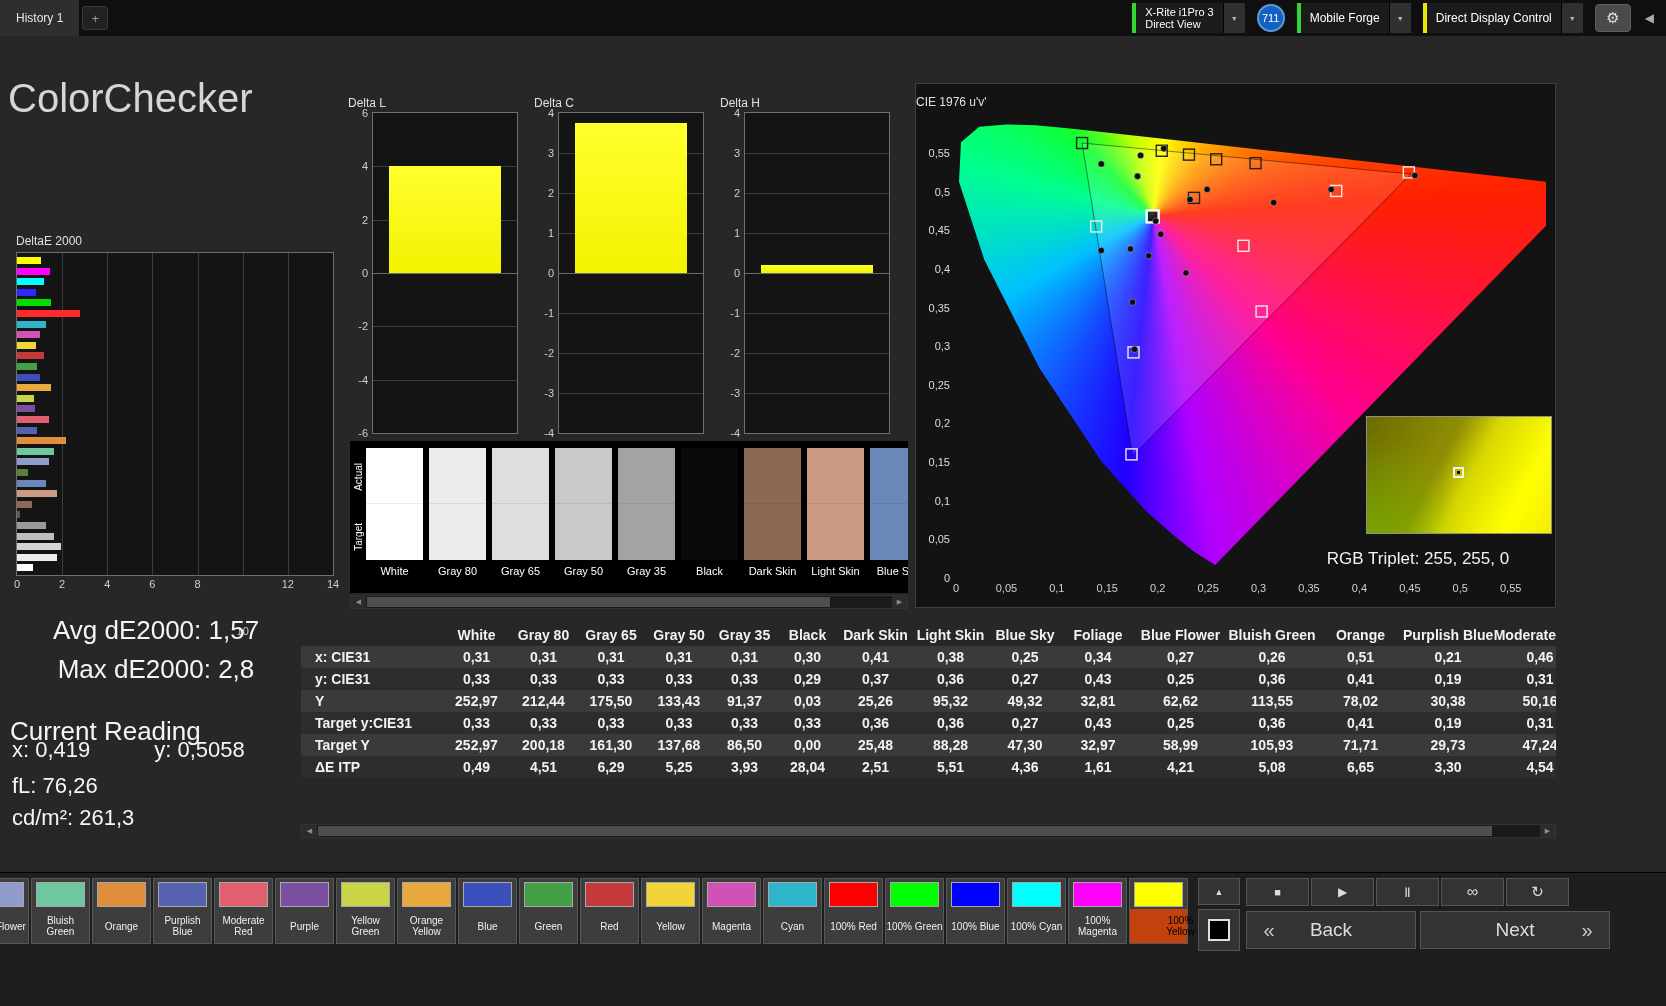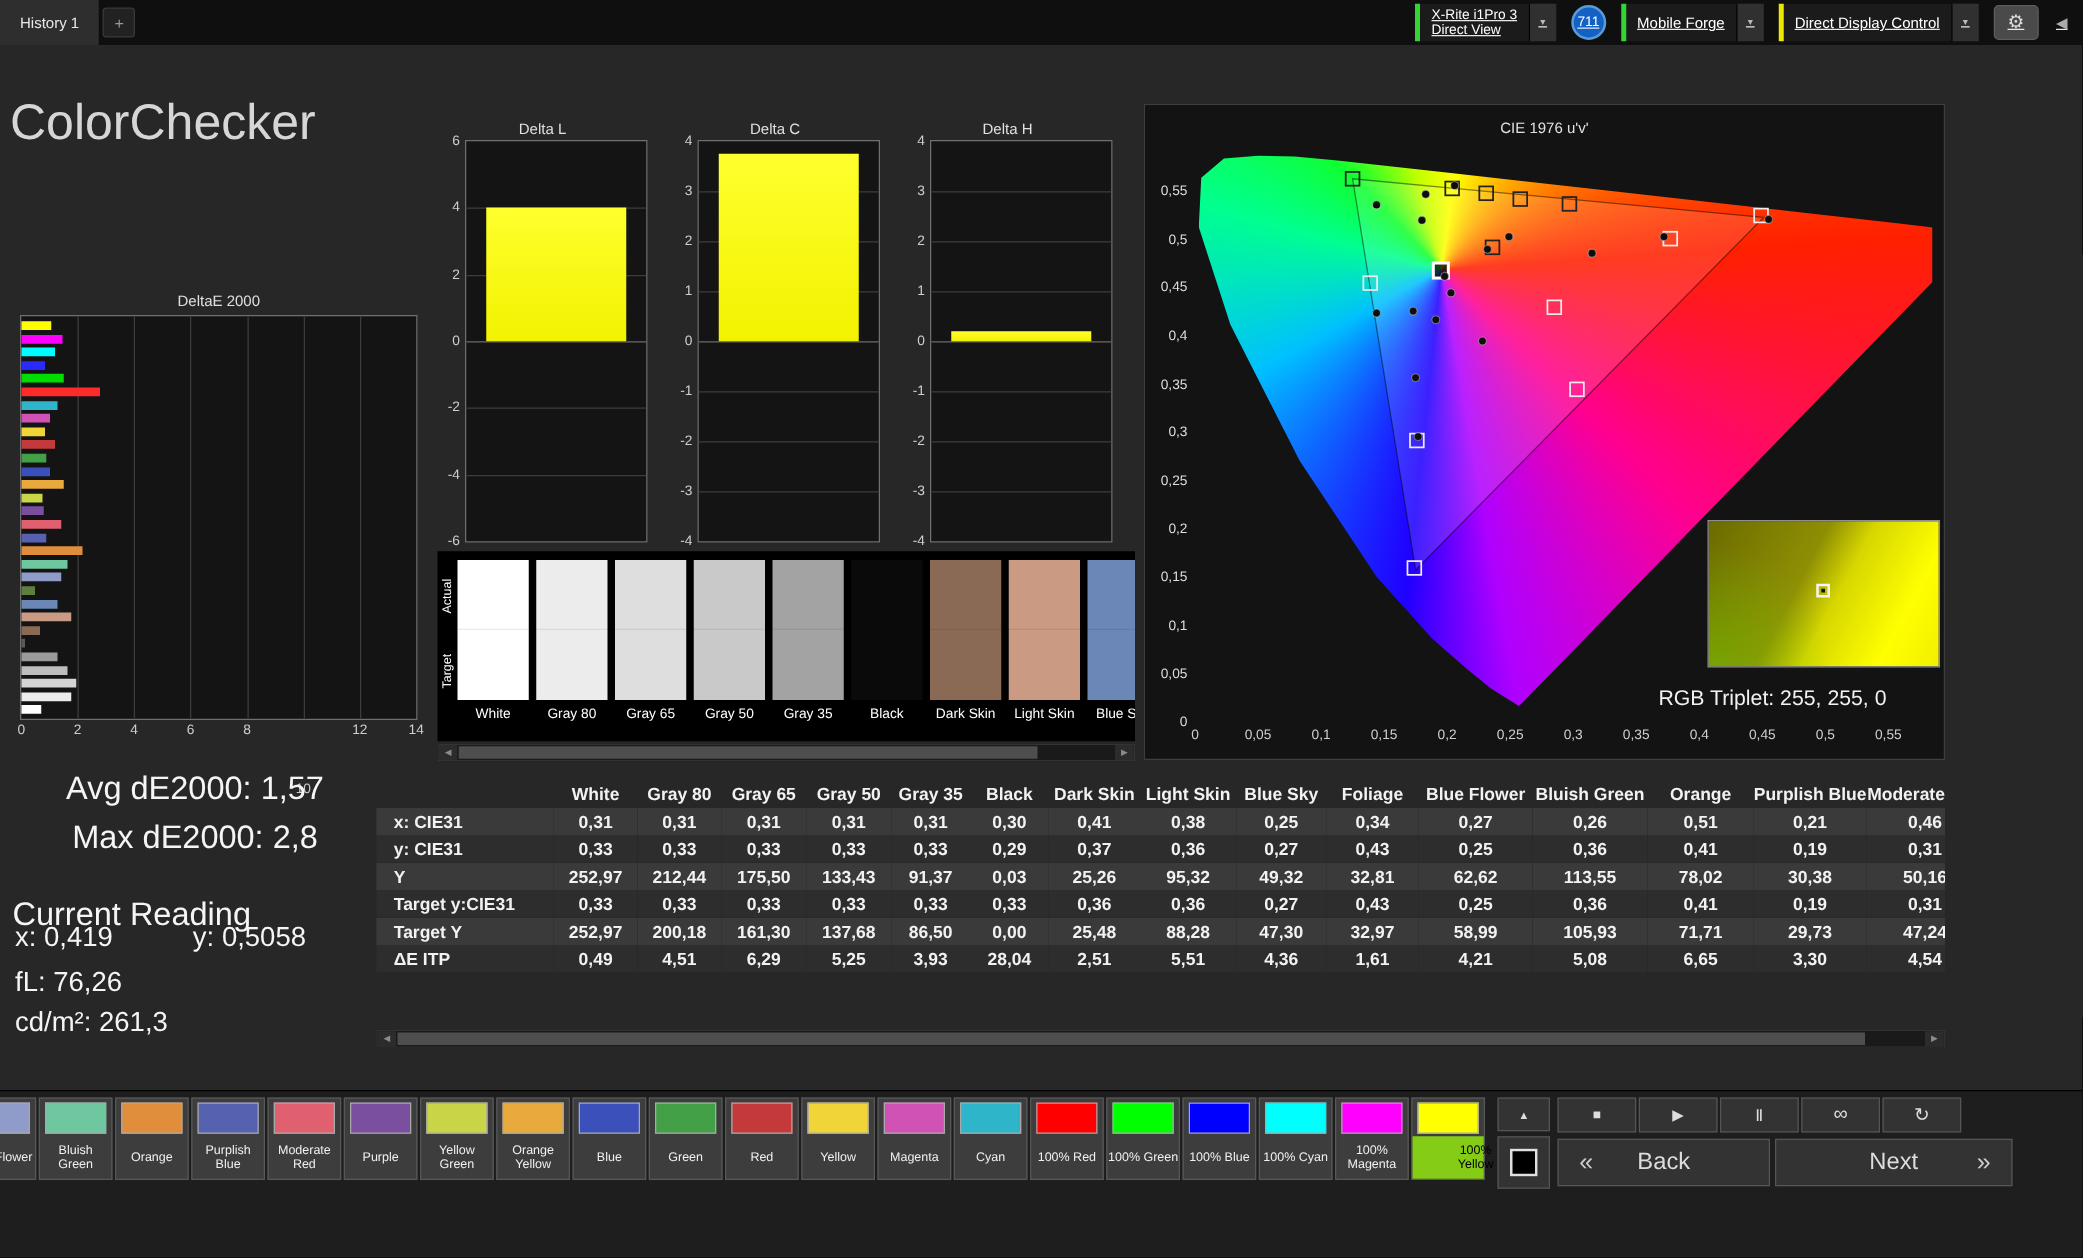--- a/index.html
+++ b/index.html
@@ -7,39 +7,39 @@
   #screen{position:relative;width:1666px;height:1006px;background:#272727;overflow:hidden;
           font-family:"Liberation Sans",sans-serif;color:#e8e8e8;}
 
   
   #topbar{position:absolute;left:0;top:0;width:1666px;height:36px;background:#0f0f0f;
           display:flex;align-items:center;z-index:5;}
   .tab{height:36px;padding:0 16px;background:#2e2e2e;color:#e8e8e8;font-size:12px;
        display:flex;align-items:center;}
   .addtab{width:26px;height:24px;margin-left:3px;background:#222;border:1px solid #3a3a3a;
           color:#999;font-size:13px;border-radius:3px;}
-  .tb-right{margin-left:auto;display:flex;align-items:center;gap:12px;padding-right:10px;text-decoration:underline;}
+  .tb-right{margin-left:auto;display:flex;align-items:center;gap:12px;padding-right:10px;}
   .dd{display:flex;align-items:stretch;height:30px;background:#1b1b1b;}
   .strip{width:4px;flex:none;}
   .dd-label{padding:0 9px;color:#fff;display:flex;flex-direction:column;justify-content:center;
             font-size:11px;line-height:12px;white-space:nowrap;}
   .dd-label.one{font-size:12px;}
   .chevbtn{width:22px;background:#303030;color:#bbb;font-size:7px;display:flex;align-items:center;
            justify-content:center;border-left:1px solid #000;}
   .badge{width:28px;height:28px;border-radius:50%;background:#1461c4;border:2px solid #5b9bd5;
          color:#fff;font-size:11px;display:flex;align-items:center;justify-content:center;flex:none;}
   .gearbtn{width:36px;height:28px;background:#4a4a4a;border-radius:4px;color:#ddd;font-size:15px;
            border:1px solid #5e5e5e;line-height:26px;}
   .collapse{color:#aaa;font-size:12px;padding:0 2px;}
 
   
   #page-title{position:absolute;left:8px;top:76px;font-size:40px;font-weight:400;color:#d6d6d6;}
 
   
-  .c-title{text-align:center;font-size:12px;color:#e0e0e0;height:16px;}
+  .c-title{font-size:12px;color:#e0e0e0;height:16px;}
   #deltaE-chart{position:absolute;left:16px;top:234px;width:318px;}
   #deltaE-plot{position:relative;height:324px;border:1px solid #6f6f6f;background:#141414;
                overflow:hidden;margin-top:2px;}
   .vgrid{position:absolute;top:0;bottom:0;width:1px;background:#3c3c3c;}
   .debar{position:absolute;left:0;height:7px;}
   #deltaE-xlabels{position:relative;height:16px;font-size:11px;color:#cfcfcf;}
   .xlab{position:absolute;transform:translateX(-50%);top:2px;font-size:11px;color:#cfcfcf;white-space:nowrap;}
 
   .dchart{position:absolute;width:172px;}
   #dchart-L{left:348px;top:96px;}
@@ -116,21 +116,21 @@
 
   
   #toolbar{position:absolute;left:0;top:872px;width:1666px;height:134px;background:#1e1e1e;
            border-top:1px solid #000;overflow:hidden;}
   #patch-list{position:absolute;left:-30px;top:5px;display:flex;gap:2px;}
   .patch{width:59px;height:66px;background:#3d3d3d;border:1px solid #585858;display:flex;
          flex-direction:column;align-items:center;padding-top:3px;cursor:pointer;flex:none;}
   .patch-swatch{width:49px;height:25px;border:1px solid #a8a8a8;flex:none;}
   .patch-label{font-size:10px;line-height:11px;color:#f0f0f0;text-align:center;margin-top:2px;flex:1;
                display:flex;align-items:center;justify-content:center;width:100%;}
-  .patch.active .patch-label{background:#84cc16;color:#000;padding-left:44px;}
+  .patch.active .patch-label{background:#c2410c;color:#000;padding-left:44px;}
   .ctl{position:absolute;background:#333;border:1px solid #555;color:#ddd;display:flex;
        align-items:center;justify-content:center;font-family:"Liberation Sans",sans-serif;}
   #btn-up{left:1198px;top:5px;width:42px;height:27px;font-size:9px;}
   #btn-pattern{left:1198px;top:36px;width:42px;height:42px;}
   .blacksq{width:22px;height:22px;background:#000;border:2px solid #e0e0e0;display:block;}
   #btn-stop{left:1246px;top:5px;width:63px;height:28px;font-size:11px;}
   #btn-play{left:1311px;top:5px;width:63px;height:28px;font-size:12px;}
   #btn-pause{left:1376px;top:5px;width:63px;height:28px;font-size:13px;}
   #btn-loop{left:1441px;top:5px;width:63px;height:28px;font-size:16px;}
   #btn-refresh{left:1506px;top:5px;width:63px;height:28px;font-size:15px;}

